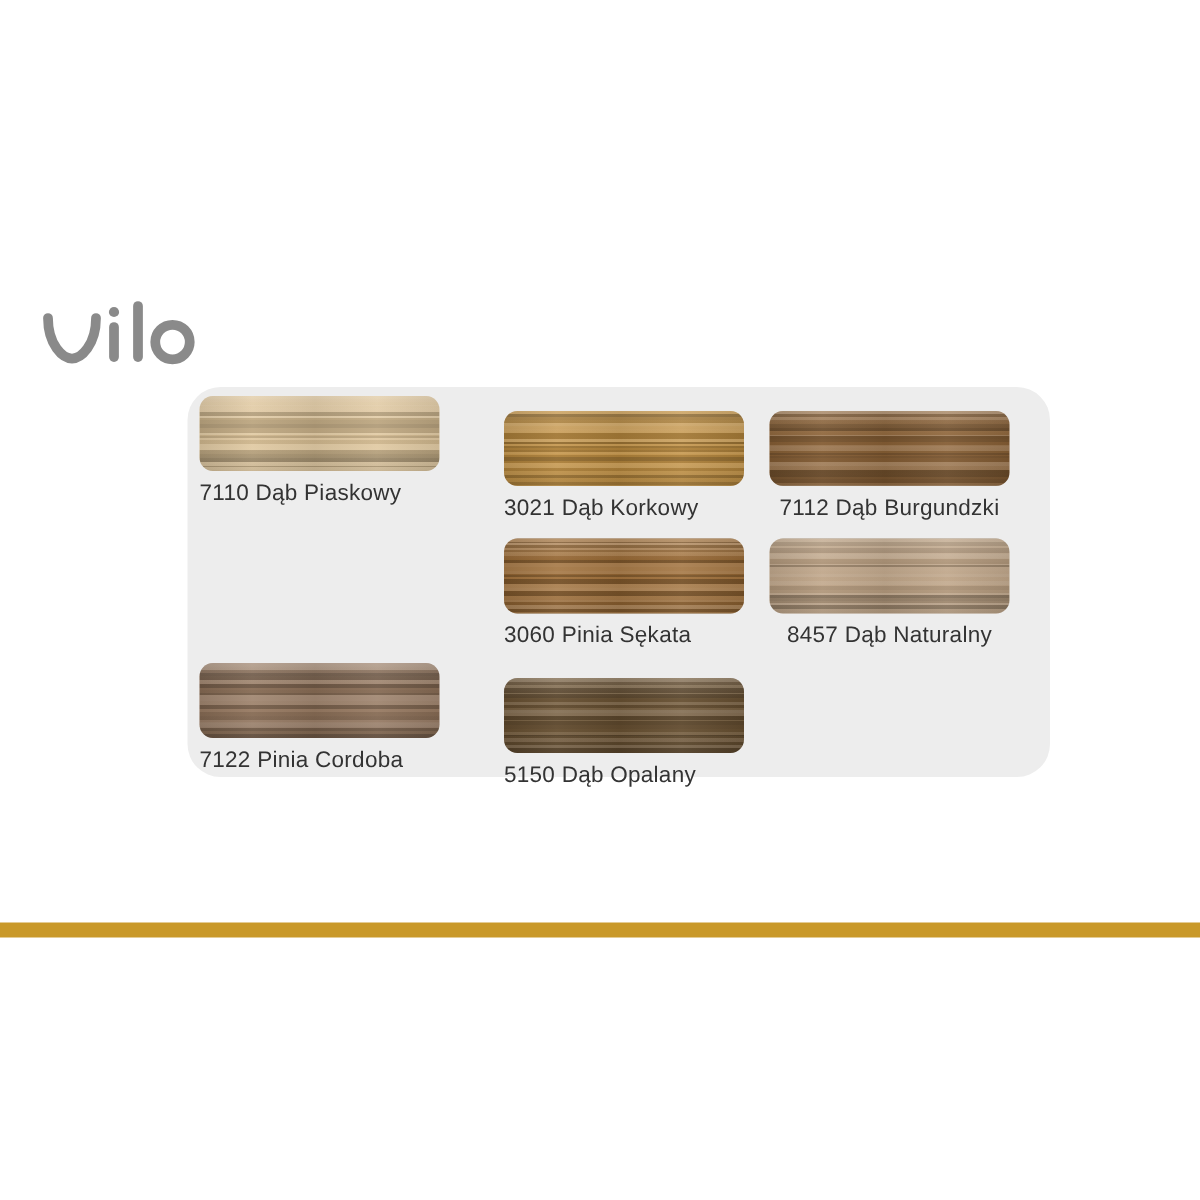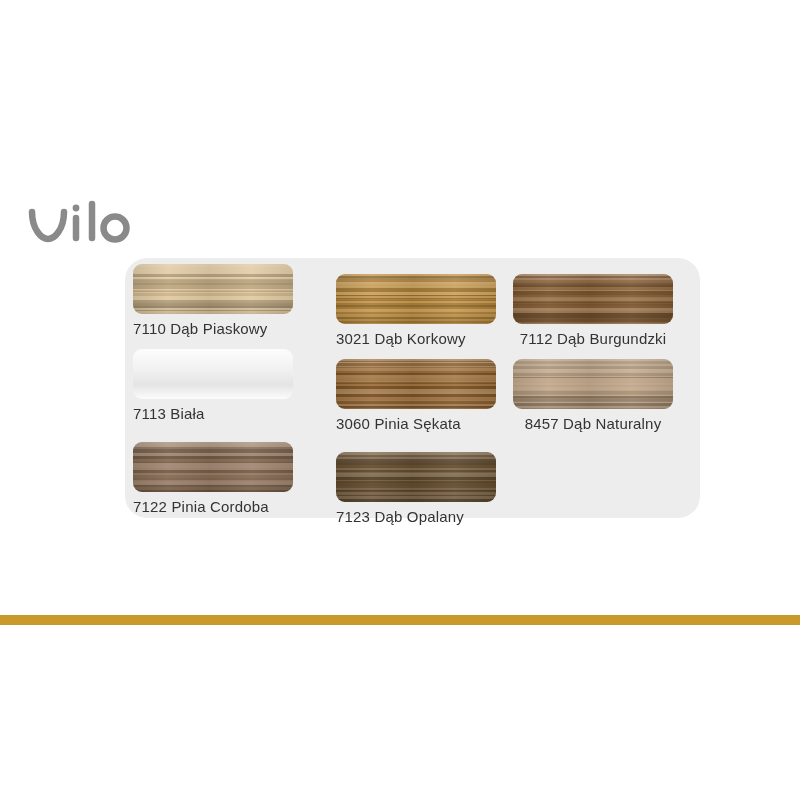--- a/index.html
+++ b/index.html
@@ -129,26 +129,20 @@
     <div class="swatch-label">3021 Dąb Korkowy</div>
   </div>
 
   <div class="swatch-cell col-3 row-1b">
     <div class="swatch-chip" style="background: rgb(141, 99, 55);">
         <div class="grain" style="background-image: linear-gradient(to right, rgba(0, 0, 0, 0.1) 0%, rgba(255, 255, 255, 0.05) 22%, rgba(0, 0, 0, 0.07) 48%, rgba(255, 255, 255, 0.06) 74%, rgba(0, 0, 0, 0.09) 100%), repeating-linear-gradient(rgba(255, 255, 255, 0.184) 0px, rgba(255, 255, 255, 0.184) 2.2px, rgba(0, 0, 0, 0.157) 2.2px, rgba(0, 0, 0, 0.157) 3.75px, rgba(255, 255, 255, 0.12) 3.75px, rgba(255, 255, 255, 0.12) 6.12px, rgba(0, 0, 0, 0.05) 6.12px, rgba(0, 0, 0, 0.05) 8.75px, rgba(0, 0, 0, 0.16) 8.75px, rgba(0, 0, 0, 0.16) 11.46px, rgba(0, 0, 0, 0.24) 11.46px, rgba(0, 0, 0, 0.24) 13.01px, rgba(255, 255, 255, 0.04) 13.01px, rgba(255, 255, 255, 0.04) 15.8px, rgba(255, 255, 255, 0.19) 15.8px, rgba(255, 255, 255, 0.19) 16.61px, rgba(0, 0, 0, 0.184) 16.61px, rgba(0, 0, 0, 0.184) 18.38px, rgba(0, 0, 0, 0.165) 18.38px, rgba(0, 0, 0, 0.165) 20.88px, rgba(0, 0, 0, 0.06) 20.88px, rgba(0, 0, 0, 0.06) 22.54px, rgba(255, 255, 255, 0.11) 22.54px, rgba(255, 255, 255, 0.11) 23.58px, rgba(255, 255, 255, 0.157) 23.58px, rgba(255, 255, 255, 0.157) 24.49px, rgba(255, 255, 255, 0.145) 24.49px, rgba(255, 255, 255, 0.145) 26.61px, rgba(0, 0, 0, 0.055) 26.61px, rgba(0, 0, 0, 0.055) 28.1px, rgba(0, 0, 0, 0.192) 28.1px, rgba(0, 0, 0, 0.192) 29.1px, rgba(0, 0, 0, 0.067) 29.1px, rgba(0, 0, 0, 0.067) 29.87px, rgba(0, 0, 0, 0.153) 29.87px, rgba(0, 0, 0, 0.153) 31.44px, rgba(0, 0, 0, 0.1) 31.44px, rgba(0, 0, 0, 0.1) 34.04px, rgba(255, 255, 255, 0.19) 34.04px, rgba(255, 255, 255, 0.19) 36.85px, rgba(255, 255, 255, 0.133) 36.85px, rgba(255, 255, 255, 0.133) 39.31px, rgba(0, 0, 0, 0.247) 39.31px, rgba(0, 0, 0, 0.247) 41.59px, rgba(0, 0, 0, 0.23) 41.59px, rgba(0, 0, 0, 0.23) 44.26px, rgba(0, 0, 0, 0.11) 44.26px, rgba(0, 0, 0, 0.11) 45.48px, rgba(0, 0, 0, 0.145) 45.48px, rgba(0, 0, 0, 0.145) 48.19px, rgba(255, 255, 255, 0.067) 48.19px, rgba(255, 255, 255, 0.067) 49.29px), linear-gradient(rgba(255, 255, 255, 0.18) 0%, rgba(255, 255, 255, 0) 30%, rgba(0, 0, 0, 0) 70%, rgba(0, 0, 0, 0.12) 100%); background-blend-mode: normal;"></div>
       </div>
     <div class="swatch-label">7112 Dąb Burgundzki</div>
   </div>
 
-  <div class="swatch-cell col-1 row-2">
-    <div class="swatch-chip" style="background: rgb(242, 242, 242);">
-        <div class="grain" style="background: linear-gradient(rgb(252, 252, 252) 0%, rgb(242, 242, 242) 38%, rgb(228, 228, 228) 72%, rgb(252, 252, 252) 100%);"></div>
-      </div>
-    <div class="swatch-label">7113 Biała</div>
-  </div>
 
   <div class="swatch-cell col-2 row-2b">
     <div class="swatch-chip" style="background: rgb(157, 108, 53);">
         <div class="grain" style="background-image: linear-gradient(to right, rgba(0, 0, 0, 0.1) 0%, rgba(255, 255, 255, 0.05) 22%, rgba(0, 0, 0, 0.07) 48%, rgba(255, 255, 255, 0.06) 74%, rgba(0, 0, 0, 0.09) 100%), repeating-linear-gradient(rgba(255, 255, 255, 0.098) 0px, rgba(255, 255, 255, 0.098) 2.33px, rgba(0, 0, 0, 0.19) 2.33px, rgba(0, 0, 0, 0.19) 3.22px, rgba(255, 255, 255, 0.176) 3.22px, rgba(255, 255, 255, 0.176) 4.23px, rgba(0, 0, 0, 0.153) 4.23px, rgba(0, 0, 0, 0.153) 6.52px, rgba(255, 255, 255, 0.137) 6.52px, rgba(255, 255, 255, 0.137) 7.99px, rgba(0, 0, 0, 0.094) 7.99px, rgba(0, 0, 0, 0.094) 9.06px, rgba(255, 255, 255, 0.106) 9.06px, rgba(255, 255, 255, 0.106) 11.81px, rgba(0, 0, 0, 0.06) 11.81px, rgba(0, 0, 0, 0.06) 14.1px, rgba(0, 0, 0, 0.247) 14.1px, rgba(0, 0, 0, 0.247) 16.05px, rgba(255, 255, 255, 0.125) 16.05px, rgba(255, 255, 255, 0.125) 18.83px, rgba(255, 255, 255, 0.094) 18.83px, rgba(255, 255, 255, 0.094) 21.57px, rgba(255, 255, 255, 0.125) 21.57px, rgba(255, 255, 255, 0.125) 23.46px, rgba(0, 0, 0, 0.082) 23.46px, rgba(0, 0, 0, 0.082) 24.18px, rgba(0, 0, 0, 0.208) 24.18px, rgba(0, 0, 0, 0.208) 25.34px, rgba(255, 255, 255, 0.04) 25.34px, rgba(255, 255, 255, 0.04) 27.21px, rgba(0, 0, 0, 0.247) 27.21px, rgba(0, 0, 0, 0.247) 30.11px, rgba(255, 255, 255, 0.14) 30.11px, rgba(255, 255, 255, 0.14) 32.79px, rgba(255, 255, 255, 0.165) 32.79px, rgba(255, 255, 255, 0.165) 35.28px, rgba(0, 0, 0, 0.24) 35.28px, rgba(0, 0, 0, 0.24) 38.06px, rgba(255, 255, 255, 0.086) 38.06px, rgba(255, 255, 255, 0.086) 40.73px, rgba(255, 255, 255, 0.125) 40.73px, rgba(255, 255, 255, 0.125) 42.4px, rgba(0, 0, 0, 0.11) 42.4px, rgba(0, 0, 0, 0.11) 44.51px, rgba(255, 255, 255, 0.176) 44.51px, rgba(255, 255, 255, 0.176) 46.98px, rgba(0, 0, 0, 0.18) 46.98px, rgba(0, 0, 0, 0.18) 48.87px, rgba(255, 255, 255, 0.075) 48.87px, rgba(255, 255, 255, 0.075) 49.95px, rgba(0, 0, 0, 0.247) 49.95px, rgba(0, 0, 0, 0.247) 51.44px), linear-gradient(rgba(255, 255, 255, 0.18) 0%, rgba(255, 255, 255, 0) 30%, rgba(0, 0, 0, 0) 70%, rgba(0, 0, 0, 0.12) 100%); background-blend-mode: normal;"></div>
       </div>
     <div class="swatch-label">3060 Pinia Sękata</div>
   </div>
 
   <div class="swatch-cell col-3 row-2b">
     <div class="swatch-chip" style="background: rgb(188, 161, 131);">
@@ -161,18 +155,18 @@
     <div class="swatch-chip" style="background: rgb(147, 117, 92);">
         <div class="grain" style="background-image: linear-gradient(to right, rgba(0, 0, 0, 0.1) 0%, rgba(255, 255, 255, 0.05) 22%, rgba(0, 0, 0, 0.07) 48%, rgba(255, 255, 255, 0.06) 74%, rgba(0, 0, 0, 0.09) 100%), repeating-linear-gradient(rgba(255, 255, 255, 0.17) 0px, rgba(255, 255, 255, 0.17) 2.47px, rgba(255, 255, 255, 0.157) 2.47px, rgba(255, 255, 255, 0.157) 4.89px, rgba(0, 0, 0, 0.106) 4.89px, rgba(0, 0, 0, 0.106) 6.74px, rgba(0, 0, 0, 0.255) 6.74px, rgba(0, 0, 0, 0.255) 8.7px, rgba(0, 0, 0, 0.23) 8.7px, rgba(0, 0, 0, 0.23) 11.12px, rgba(255, 255, 255, 0.118) 11.12px, rgba(255, 255, 255, 0.118) 13.9px, rgba(0, 0, 0, 0.247) 13.9px, rgba(0, 0, 0, 0.247) 16.61px, rgba(0, 0, 0, 0.07) 16.61px, rgba(0, 0, 0, 0.07) 18.19px, rgba(0, 0, 0, 0.094) 18.19px, rgba(0, 0, 0, 0.094) 20.31px, rgba(0, 0, 0, 0.192) 20.31px, rgba(0, 0, 0, 0.192) 21.18px, rgba(255, 255, 255, 0.15) 21.18px, rgba(255, 255, 255, 0.15) 22.81px, rgba(255, 255, 255, 0.14) 22.81px, rgba(255, 255, 255, 0.14) 25.54px, rgba(255, 255, 255, 0.114) 25.54px, rgba(255, 255, 255, 0.114) 28.26px, rgba(0, 0, 0, 0.208) 28.26px, rgba(0, 0, 0, 0.208) 30.66px, rgba(255, 255, 255, 0.04) 30.66px, rgba(255, 255, 255, 0.04) 32.92px, rgba(0, 0, 0, 0.086) 32.92px, rgba(0, 0, 0, 0.086) 35.51px, rgba(0, 0, 0, 0.118) 35.51px, rgba(0, 0, 0, 0.118) 37.92px, rgba(255, 255, 255, 0.067) 37.92px, rgba(255, 255, 255, 0.067) 39.12px, rgba(255, 255, 255, 0.114) 39.12px, rgba(255, 255, 255, 0.114) 39.88px, rgba(255, 255, 255, 0.14) 39.88px, rgba(255, 255, 255, 0.14) 42.41px, rgba(255, 255, 255, 0.114) 42.41px, rgba(255, 255, 255, 0.114) 43.28px, rgba(0, 0, 0, 0.19) 43.28px, rgba(0, 0, 0, 0.19) 45.22px, rgba(0, 0, 0, 0.06) 45.22px, rgba(0, 0, 0, 0.06) 47.5px, rgba(0, 0, 0, 0.25) 47.5px, rgba(0, 0, 0, 0.25) 50.06px, rgba(0, 0, 0, 0.07) 50.06px, rgba(0, 0, 0, 0.07) 51.7px, rgba(0, 0, 0, 0.184) 51.7px, rgba(0, 0, 0, 0.184) 53.59px), linear-gradient(rgba(255, 255, 255, 0.18) 0%, rgba(255, 255, 255, 0) 30%, rgba(0, 0, 0, 0) 70%, rgba(0, 0, 0, 0.12) 100%); background-blend-mode: normal;"></div>
       </div>
     <div class="swatch-label">7122 Pinia Cordoba</div>
   </div>
 
   <div class="swatch-cell col-2 row-3b">
     <div class="swatch-chip" style="background: rgb(109, 84, 52);">
         <div class="grain" style="background-image: linear-gradient(to right, rgba(0, 0, 0, 0.1) 0%, rgba(255, 255, 255, 0.05) 22%, rgba(0, 0, 0, 0.07) 48%, rgba(255, 255, 255, 0.06) 74%, rgba(0, 0, 0, 0.09) 100%), repeating-linear-gradient(rgba(255, 255, 255, 0.125) 0px, rgba(255, 255, 255, 0.125) 2.53px, rgba(0, 0, 0, 0.125) 2.53px, rgba(0, 0, 0, 0.125) 4.63px, rgba(255, 255, 255, 0.098) 4.63px, rgba(255, 255, 255, 0.098) 6.89px, rgba(0, 0, 0, 0.196) 6.89px, rgba(0, 0, 0, 0.196) 9.78px, rgba(255, 255, 255, 0.098) 9.78px, rgba(255, 255, 255, 0.098) 10.49px, rgba(0, 0, 0, 0.204) 10.49px, rgba(0, 0, 0, 0.204) 13.03px, rgba(0, 0, 0, 0.075) 13.03px, rgba(0, 0, 0, 0.075) 15.72px, rgba(255, 255, 255, 0.13) 15.72px, rgba(255, 255, 255, 0.13) 18.04px, rgba(0, 0, 0, 0.125) 18.04px, rgba(0, 0, 0, 0.125) 20.25px, rgba(255, 255, 255, 0.063) 20.25px, rgba(255, 255, 255, 0.063) 21.26px, rgba(255, 255, 255, 0.176) 21.26px, rgba(255, 255, 255, 0.176) 23.42px, rgba(255, 255, 255, 0.15) 23.42px, rgba(255, 255, 255, 0.15) 25.47px, rgba(0, 0, 0, 0.2) 25.47px, rgba(0, 0, 0, 0.2) 28.1px, rgba(255, 255, 255, 0.07) 28.1px, rgba(255, 255, 255, 0.07) 28.92px, rgba(0, 0, 0, 0.17) 28.92px, rgba(0, 0, 0, 0.17) 31.38px, rgba(0, 0, 0, 0.114) 31.38px, rgba(0, 0, 0, 0.114) 33.82px, rgba(0, 0, 0, 0.075) 33.82px, rgba(0, 0, 0, 0.075) 36.08px, rgba(255, 255, 255, 0.094) 36.08px, rgba(255, 255, 255, 0.094) 37.73px, rgba(0, 0, 0, 0.23) 37.73px, rgba(0, 0, 0, 0.23) 38.59px, rgba(0, 0, 0, 0.133) 38.59px, rgba(0, 0, 0, 0.133) 39.95px, rgba(255, 255, 255, 0.11) 39.95px, rgba(255, 255, 255, 0.11) 42.62px, rgba(0, 0, 0, 0.12) 42.62px, rgba(0, 0, 0, 0.12) 44.48px, rgba(255, 255, 255, 0.13) 44.48px, rgba(255, 255, 255, 0.13) 46.66px, rgba(0, 0, 0, 0.176) 46.66px, rgba(0, 0, 0, 0.176) 48.45px, rgba(0, 0, 0, 0.16) 48.45px, rgba(0, 0, 0, 0.16) 50.38px, rgba(255, 255, 255, 0.106) 50.38px, rgba(255, 255, 255, 0.106) 51.36px), linear-gradient(rgba(255, 255, 255, 0.18) 0%, rgba(255, 255, 255, 0) 30%, rgba(0, 0, 0, 0) 70%, rgba(0, 0, 0, 0.12) 100%); background-blend-mode: normal;"></div>
       </div>
-    <div class="swatch-label">7123 Dąb Opalany</div>
+    <div class="swatch-label">5150 Dąb Opalany</div>
   </div>
 
 </div>
 
 <div class="gold-bar"></div>
 
 </body></html>

